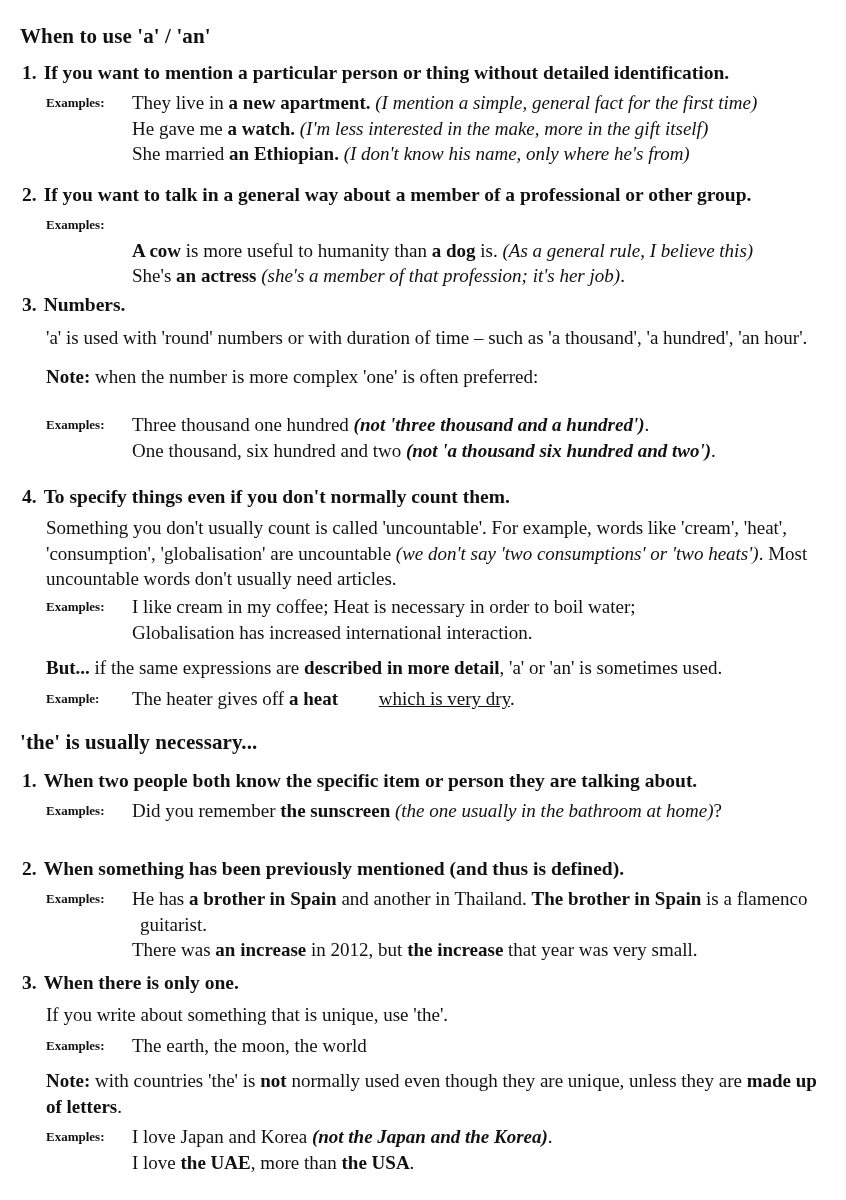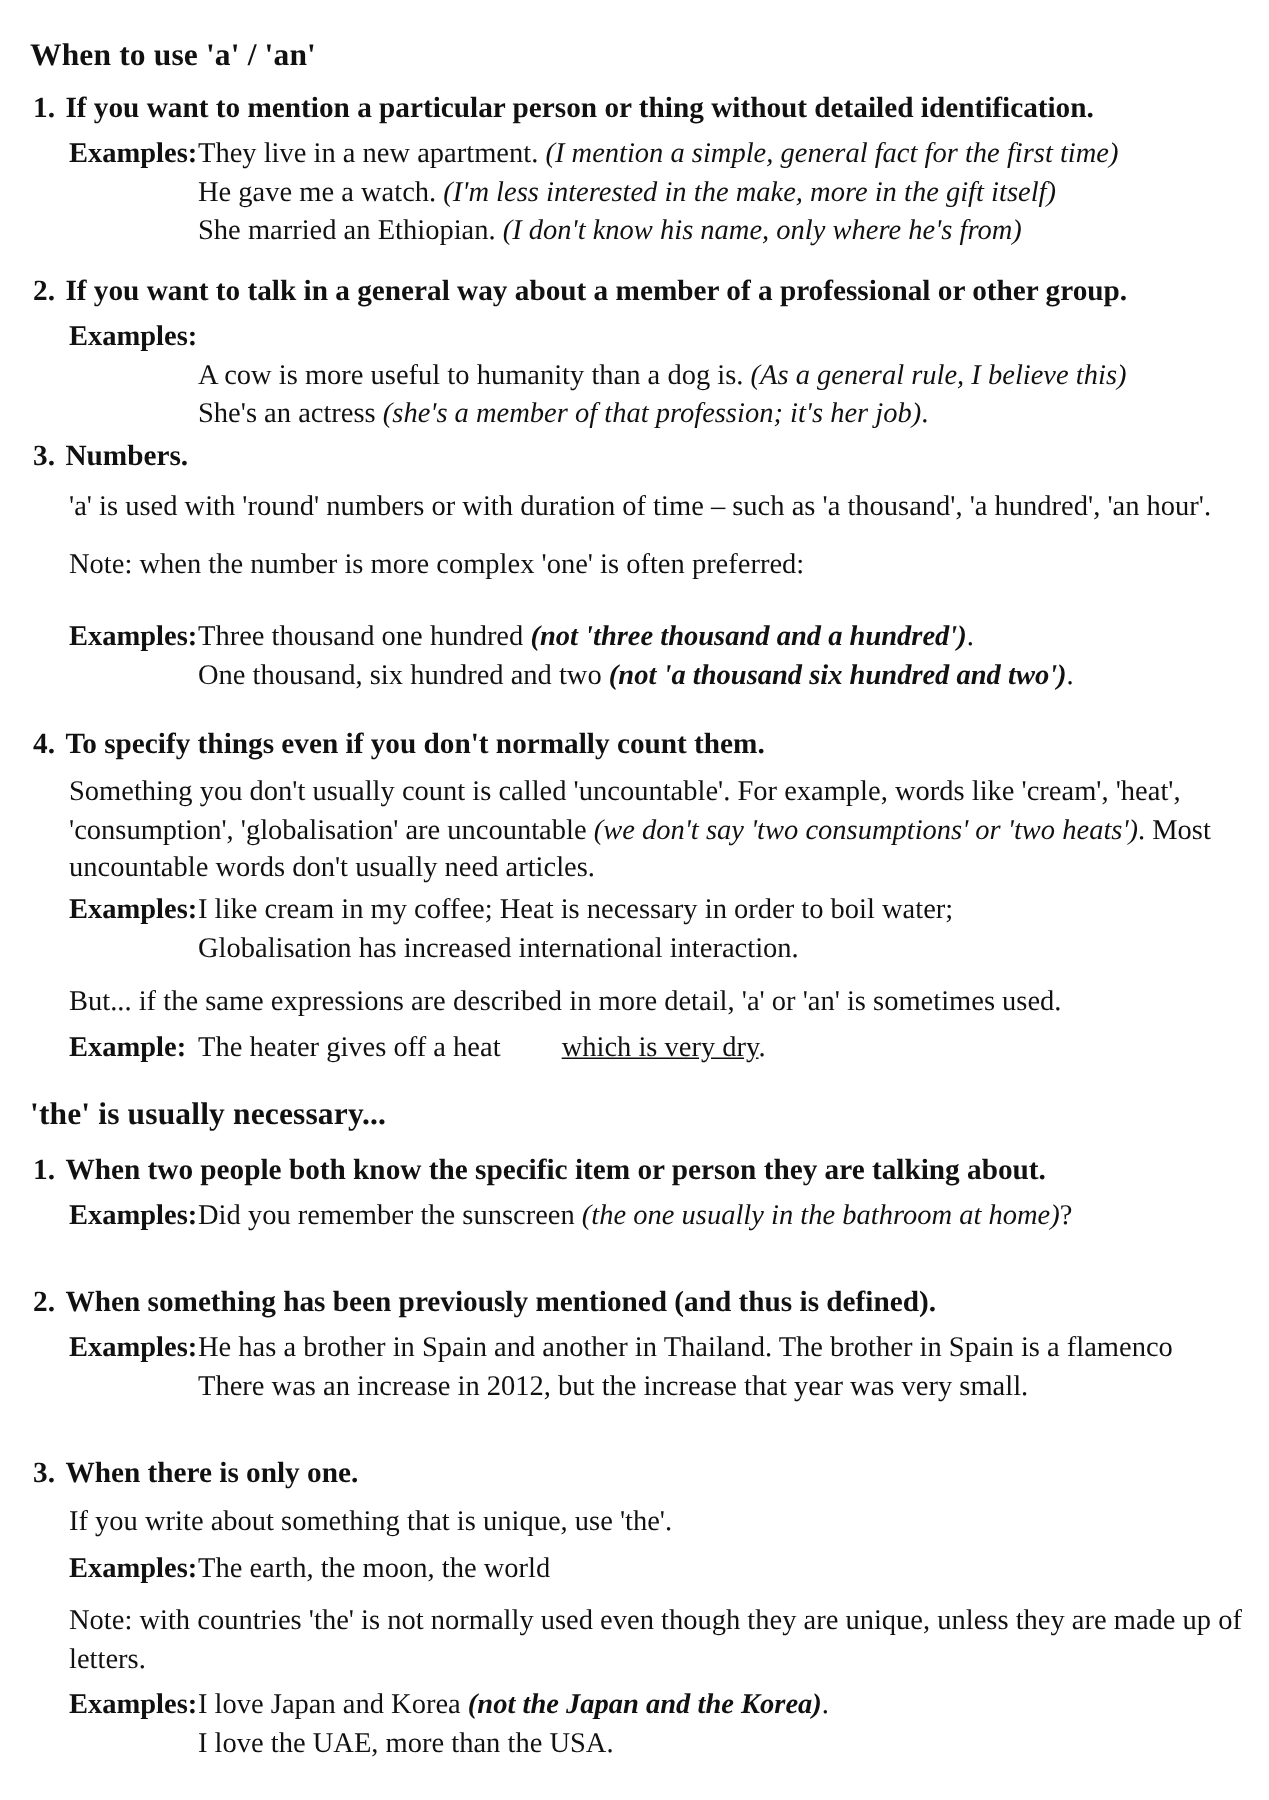--- a/index.html
+++ b/index.html
@@ -63,32 +63,32 @@
     font-size: 19px;
     line-height: 25.5px;
   }
   .ex-row {
     display: flex;
     align-items: flex-start;
   }
   .ex-label {
     flex: 0 0 86px;
     font-weight: bold;
-    font-size: 19px;
+    font-size: 13px;
   }
   .ex-text {
     flex: 1 1 auto;
   }
   .ex-cont {
     margin-left: 86px;
   }
   .ex-cont-indent {
     margin-left: 94px;
   }
-  b, .b { font-weight: normal; }
+  b, .b { font-weight: bold; }
   i, .i { font-style: italic; }
   .bi { font-weight: bold; font-style: italic; }
   .u { text-decoration: underline; margin-left: 36px; }
   .note-para {
     position: absolute;
     left: 46px;
     width: 788px;
     font-size: 19px;
     line-height: 25.5px;
   }
@@ -197,20 +197,21 @@
       <span class="rule-num">2.</span>
       <span>When something has been previously mentioned (and thus is defined).</span>
     </div>
   </div>
 
   <div class="ex-block" style="top:886px;">
     <div class="ex-row">
       <span class="ex-label">Examples:</span>
       <span class="ex-text"><span>He has </span><b>a brother in Spain</b><span> and another in Thailand. </span><b>The brother in Spain</b><span> is a flamenco</span></span>
     </div>
+    <div class="ex-cont-indent">guitarist.</div>
     <div class="ex-cont"><span>There was </span><b>an increase</b><span> in 2012, but </span><b>the increase</b><span> that year was very small.</span></div>
   </div>
 
   <div class="rule" style="top:970px;">
     <div class="rule-title">
       <span class="rule-num">3.</span>
       <span>When there is only one.</span>
     </div>
   </div>
 

